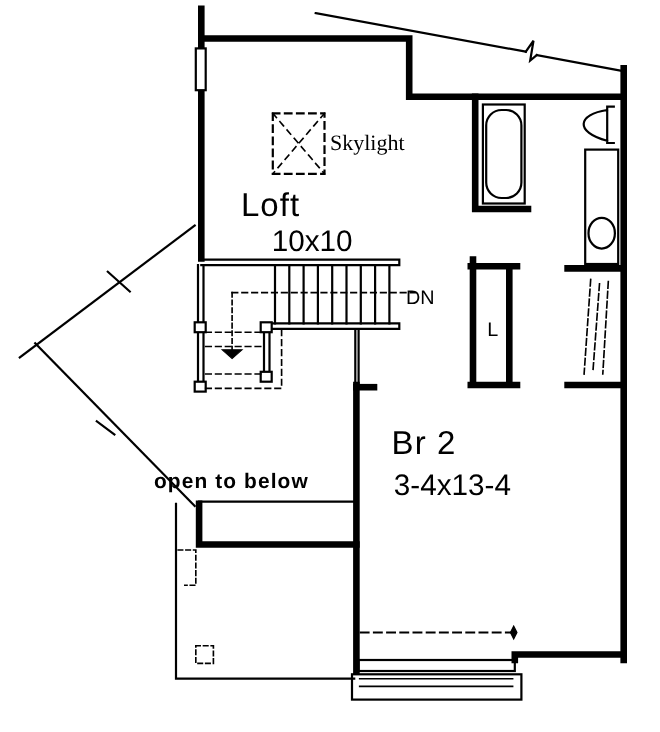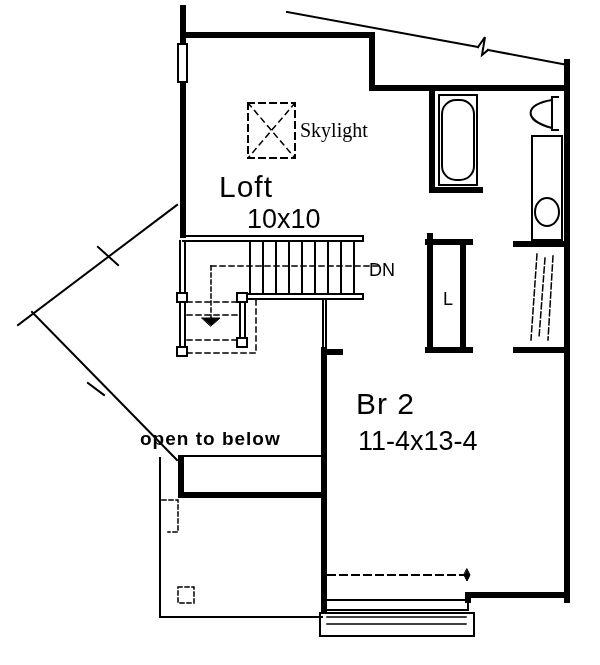--- a/index.html
+++ b/index.html
@@ -81,13 +81,13 @@
   </g>
 </svg>
 
 <div class="lbl tiny" style="left:300px; top:120px; font-size:20px;font-family:Liberation Serif, serif;">Skylight</div>
 <div class="lbl room-name" style="left:207px; top:172px;margin-left:12px;">Loft</div>
 <div class="lbl room-dim" style="left:203px; top:206px;margin-left:44px;">10x10</div>
 <div class="lbl tiny" style="left:369px; top:261px;">DN</div>
 <div class="lbl tiny" style="left:443px; top:290px;">L</div>
 <div class="lbl small" style="left:140px; top:385px;margin-top:44px;">open to below</div>
 <div class="lbl room-name" style="left:356px; top:389px;">Br 2</div>
-<div class="lbl room-dim" style="left:358px; top:428px;">11-4x13-4</div>
+<div class="lbl room-dim" style="left:358px; top:428px;">3-4x13-4</div>
 
 </body></html>

